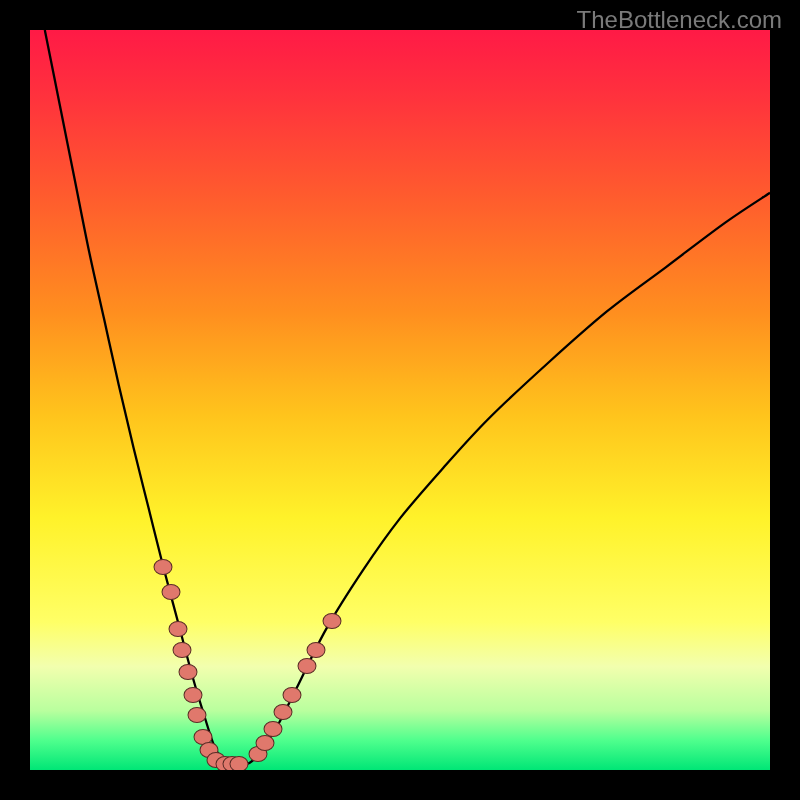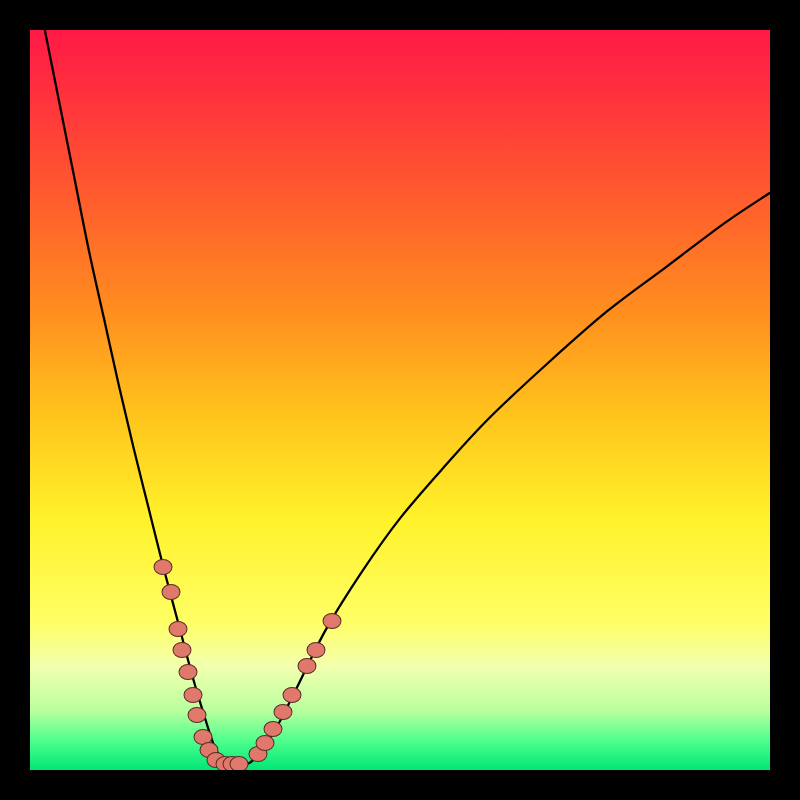--- a/index.html
+++ b/index.html
@@ -54,20 +54,21 @@
     border-radius: 50%;
     background: #e0786c;
     border: 1px solid #5a2c26;
     transform: translate(-50%, -50%);
   }
 </style>
 </head>
 <body>
 
 <div class="frame">
+  <div class="watermark">TheBottleneck.com</div>
   <div class="plot-area">
     <svg class="gradient" viewBox="0 0 740 740" preserveAspectRatio="none">
       <defs>
         <linearGradient id="grad" x1="0" y1="0" x2="0" y2="1">
             <stop offset="0%" stop-color="#ff1a46"></stop>
             <stop offset="8%" stop-color="#ff2f3e"></stop>
             <stop offset="22%" stop-color="#ff5a2e"></stop>
             <stop offset="38%" stop-color="#ff8e1f"></stop>
             <stop offset="52%" stop-color="#ffc41c"></stop>
             <stop offset="66%" stop-color="#fff22a"></stop>

